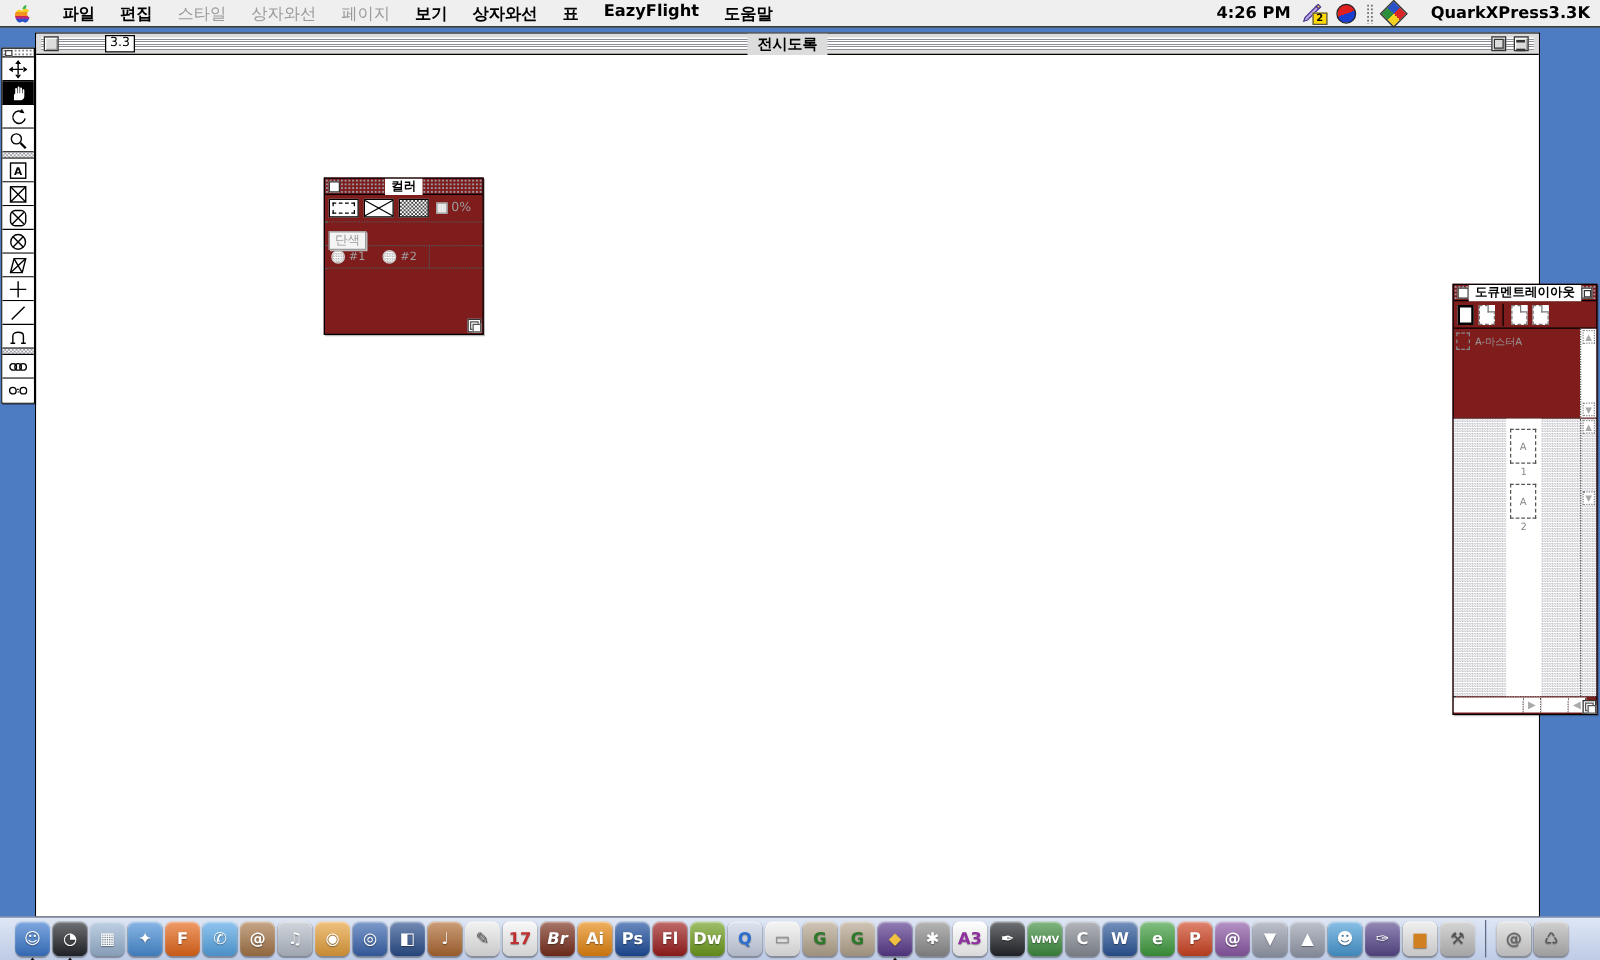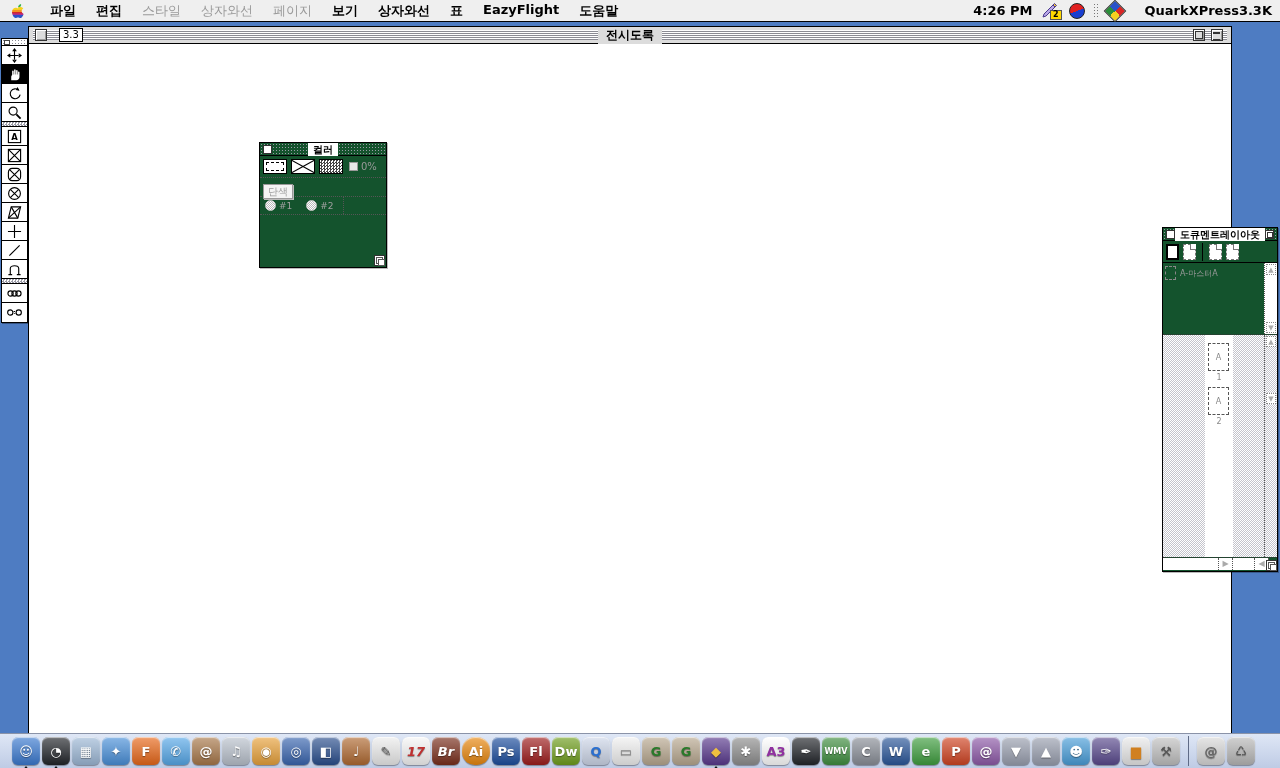--- a/index.html
+++ b/index.html
@@ -25,21 +25,21 @@
      background-image:radial-gradient(#777 35%, transparent 40%); background-size:3px 3px; }
   #menu-app { display:flex; align-items:center; gap:22px; font-weight:600; }
   #menu-app-icon { width:16px; height:16px; transform:rotate(45deg);
      background:conic-gradient(#d92525 0 25%, #f5d020 0 50%, #2a8e3a 0 75%, #2a52c8 0 100%);
      border:1px solid #333; }
 
   
   #doc-window { position:absolute; left:28px; top:26px; width:1204px; height:708px;
      border:1px solid #000; background:#fff; }
   #doc-titlebar { position:relative; height:17px; background:#dcdcdc;
-     border-bottom:1px solid #000; display:flex; align-items:center; }
+     border-bottom:1px solid #000; display:flex; align-items:center;gap:25px; }
   .titlebar-stripes { position:absolute; left:4px; right:4px; top:3px; bottom:3px;
      background:repeating-linear-gradient(180deg,#ffffff 0 1px,#8c8c94 1px 2px); }
   .mac-box { position:relative; width:12px; height:12px; background:#dcdcdc;
      border:1px solid #333; box-shadow:inset 1px 1px 0 #fff, inset -1px -1px 0 #9a9a9a; }
   #doc-close { margin-left:6px; z-index:2; }
   #doc-badge { position:relative; z-index:2; margin-left:12px; background:#fff;
      border:1px solid #000; font-size:10px; padding:0 3px; line-height:12px; }
   #doc-title { position:absolute; left:50%; transform:translateX(-50%);
      background:#dcdcdc; padding:0 8px; font-size:12px; font-weight:700; z-index:2; }
   #doc-zoombox { position:absolute; right:26px; z-index:2; }
@@ -56,21 +56,21 @@
      background-image:radial-gradient(#8a8a96 35%, transparent 40%); background-size:3px 3px; position:relative; }
   #tool-titlebar .tclose { position:absolute; left:2px; top:1px; width:6px; height:5px; background:#fff; border:1px solid #444; }
   .tool-cell { height:19px; border-bottom:1px solid #000; display:flex; align-items:center; justify-content:center; background:#fff; }
   .tool-cell:last-child { border-bottom:none; }
   .tool-cell.selected { background:#000; }
   .tool-sep { height:5px; border-bottom:1px solid #000;
      background-image:repeating-conic-gradient(#9a9aa6 0 25%, #fff 0 50%); background-size:3px 3px; }
   .tool-cell svg { display:block; }
 
   
-  .palette { position:absolute; background:#14532d; border:1px solid #000; box-shadow:1px 1px 0 #00000044; }
+  .palette { position:absolute; background:#7f1d1d; border:1px solid #000; box-shadow:1px 1px 0 #00000044; }
   .palette-titlebar { position:relative; height:13px; border-bottom:1px solid #000;
      background-image:radial-gradient(#9a9aa6 32%, transparent 36%); background-size:3px 3px;
      display:flex; align-items:center; }
   .palette-close { position:absolute; left:3px; top:2px; width:9px; height:9px; background:#fff; border:1px solid #333; }
   .palette-title { position:absolute; left:50%; transform:translateX(-50%); top:0; height:13px;
      line-height:13px; background:#fff; padding:0 5px; font-size:10px; font-weight:700; white-space:nowrap; }
   .palette-zoombox { position:absolute; right:3px; top:2px; width:9px; height:9px; background:#fff; border:1px solid #333; }
   .palette-zoombox:after { content:""; position:absolute; left:1px; top:1px; width:4px; height:4px; border:1px solid #333; }
   .growbox { position:absolute; right:1px; bottom:1px; width:11px; height:11px; border:1px solid #333; background:#fff; }
   .growbox:before { content:""; position:absolute; left:1px; top:1px; width:5px; height:5px; border:1px solid #555; background:#fff; }
@@ -405,26 +405,26 @@
       <div class="dock-item" style="background: linear-gradient(rgba(255, 255, 255, 0.35), rgba(0, 0, 0, 0.15)), rgb(43, 79, 142);">
         <span class="glyph">◧</span>
       </div>
       <div class="dock-item" style="background: linear-gradient(rgba(255, 255, 255, 0.35), rgba(0, 0, 0, 0.15)), rgb(176, 106, 50);">
         <span class="glyph">♩</span>
       </div>
       <div class="dock-item" style="background: linear-gradient(rgba(255, 255, 255, 0.35), rgba(0, 0, 0, 0.15)), rgb(236, 236, 236);">
         <span class="glyph" style="color: rgb(85, 85, 85);">✎</span>
       </div>
       <div class="dock-item" style="background: linear-gradient(rgba(255, 255, 255, 0.35), rgba(0, 0, 0, 0.15)), rgb(246, 246, 246);">
-        <span class="glyph" style="color: rgb(192, 48, 48); font-style: italic;">17</span>
+        <span class="glyph" style="color: rgb(192, 48, 48);">17</span>
       </div>
       <div class="dock-item" style="background: linear-gradient(rgba(255, 255, 255, 0.35), rgba(0, 0, 0, 0.15)), rgb(122, 47, 29); font-style: italic;">
         <span class="glyph">Br</span>
       </div>
-      <div class="dock-item" style="background: linear-gradient(rgba(255, 255, 255, 0.35), rgba(0, 0, 0, 0.15)), rgb(232, 135, 14); border-radius: 13px;">
+      <div class="dock-item" style="background: linear-gradient(rgba(255, 255, 255, 0.35), rgba(0, 0, 0, 0.15)), rgb(232, 135, 14);">
         <span class="glyph">Ai</span>
       </div>
       <div class="dock-item" style="background: linear-gradient(rgba(255, 255, 255, 0.35), rgba(0, 0, 0, 0.15)), rgb(29, 78, 158);">
         <span class="glyph">Ps</span>
       </div>
       <div class="dock-item" style="background: linear-gradient(rgba(255, 255, 255, 0.35), rgba(0, 0, 0, 0.15)), rgb(158, 29, 29);">
         <span class="glyph">Fl</span>
       </div>
       <div class="dock-item" style="background: linear-gradient(rgba(255, 255, 255, 0.35), rgba(0, 0, 0, 0.15)), rgb(111, 158, 29);">
         <span class="glyph">Dw</span>

